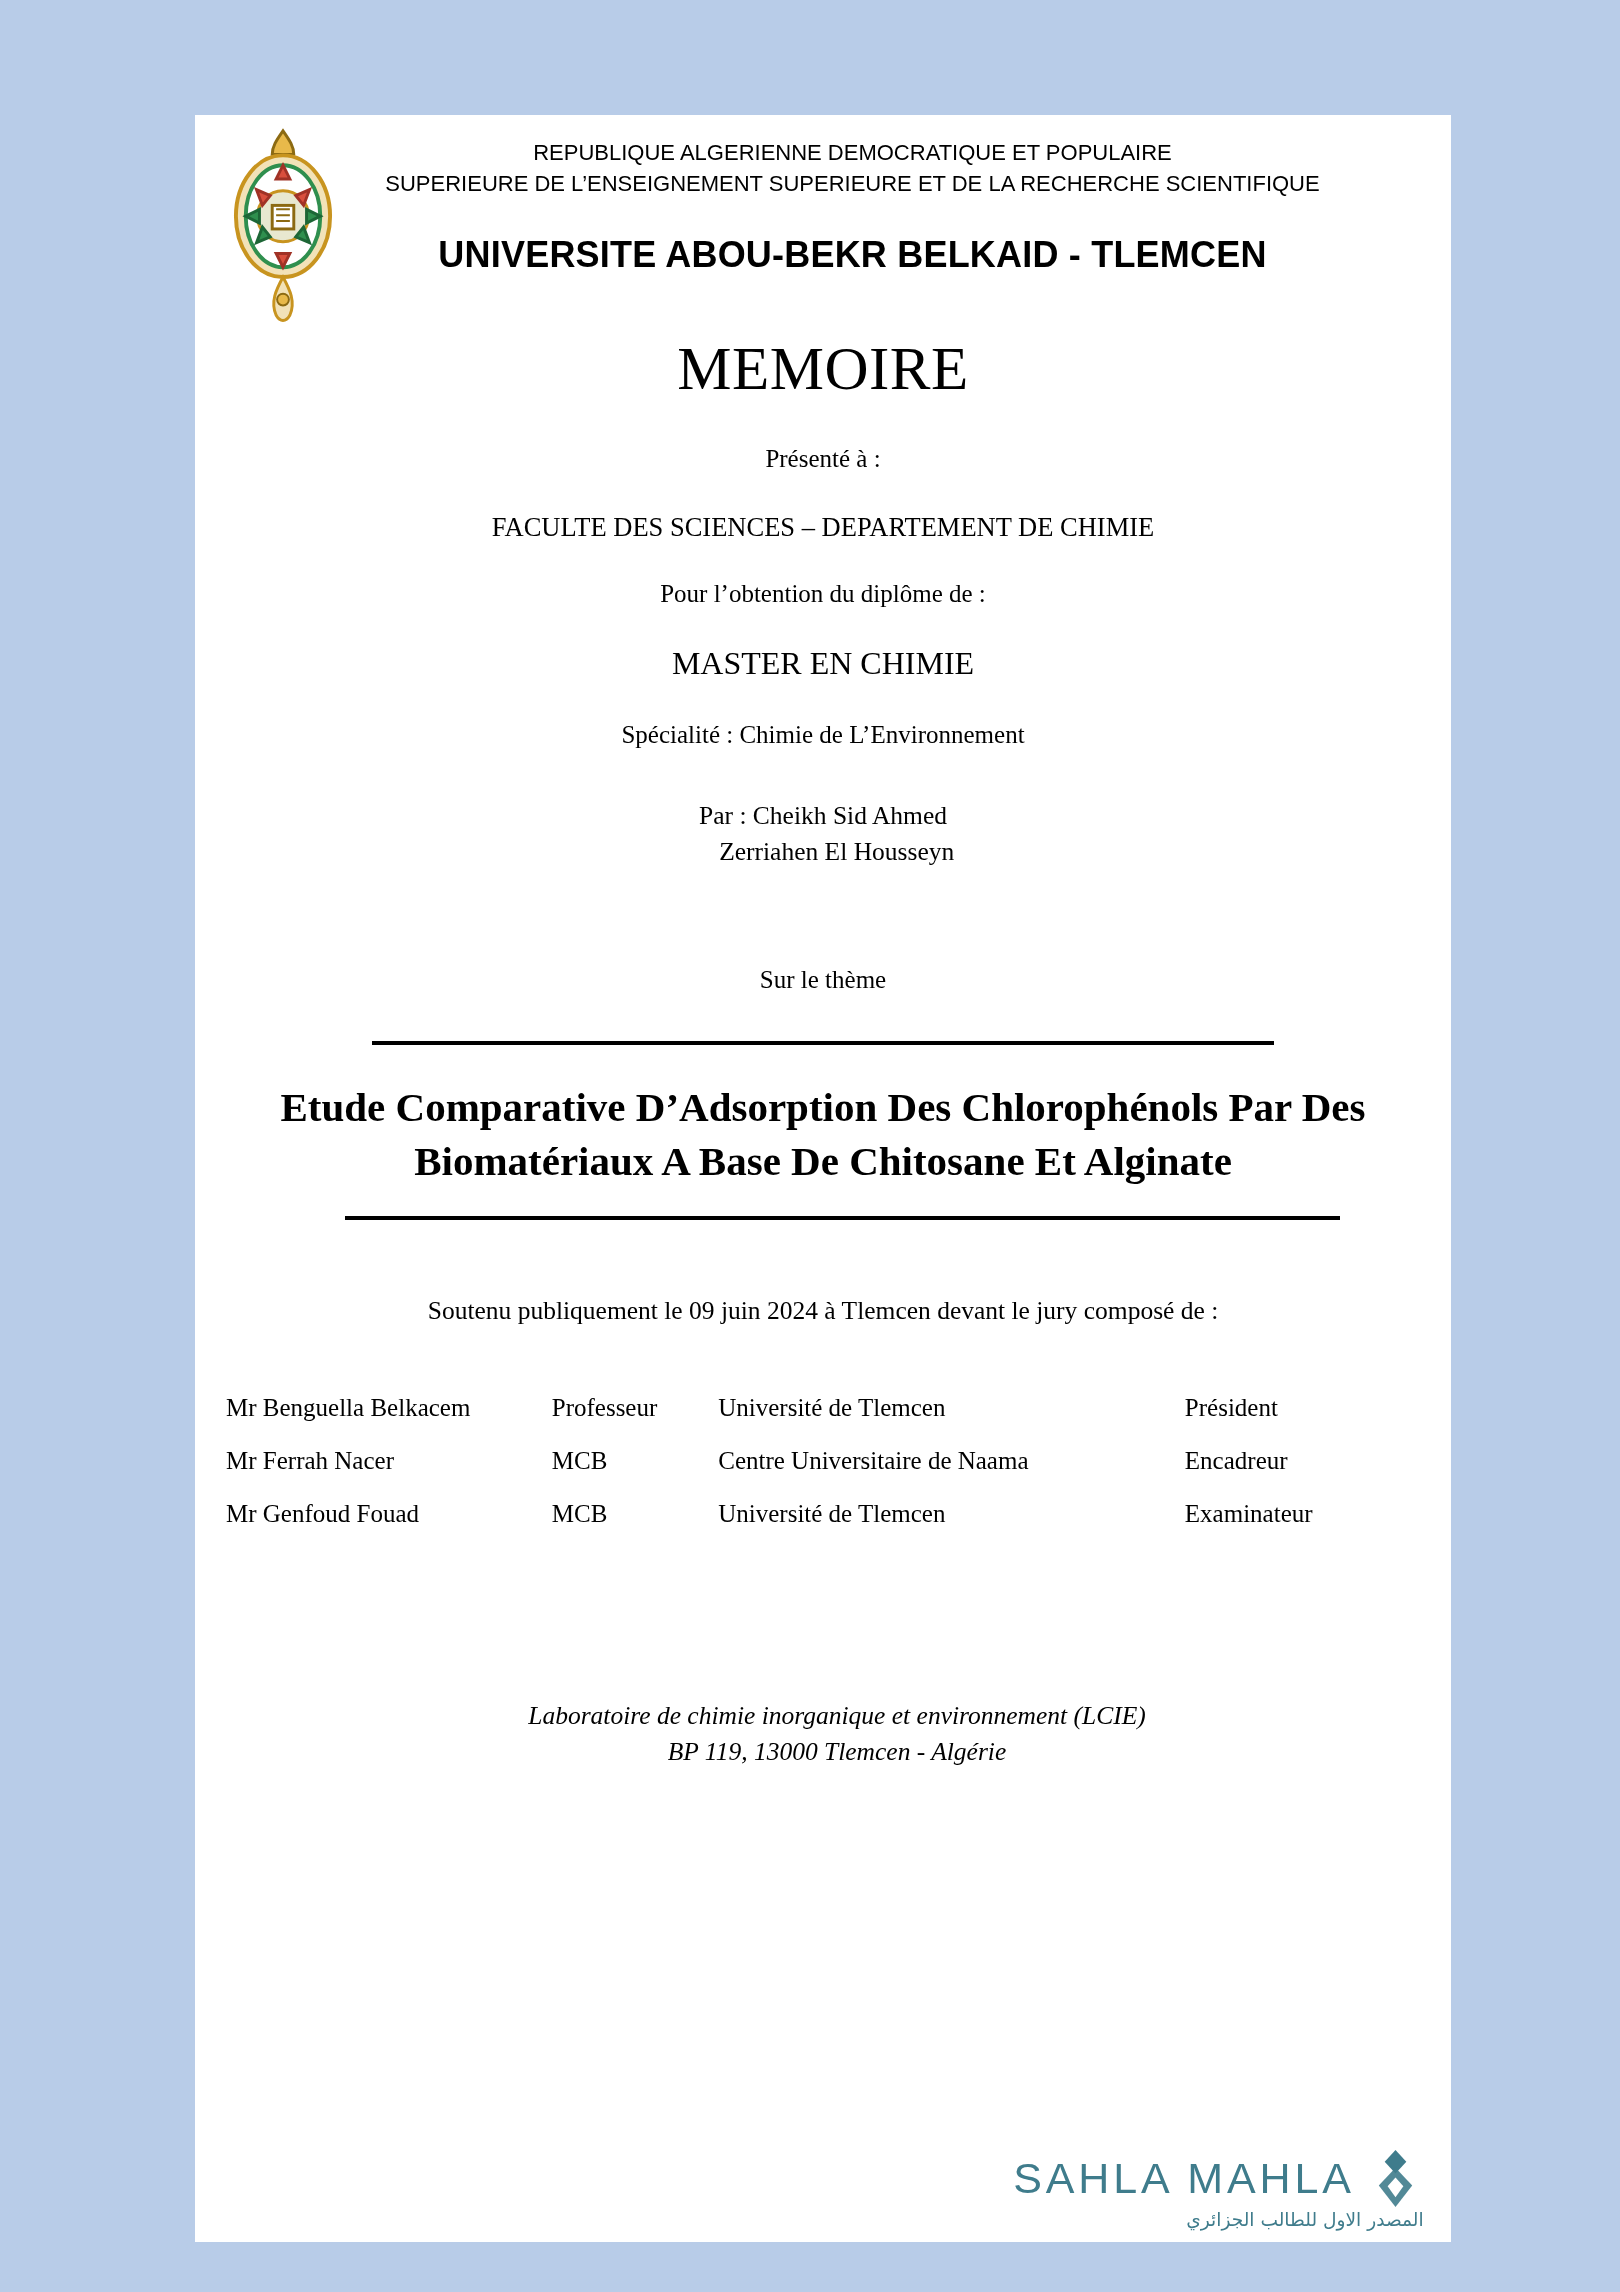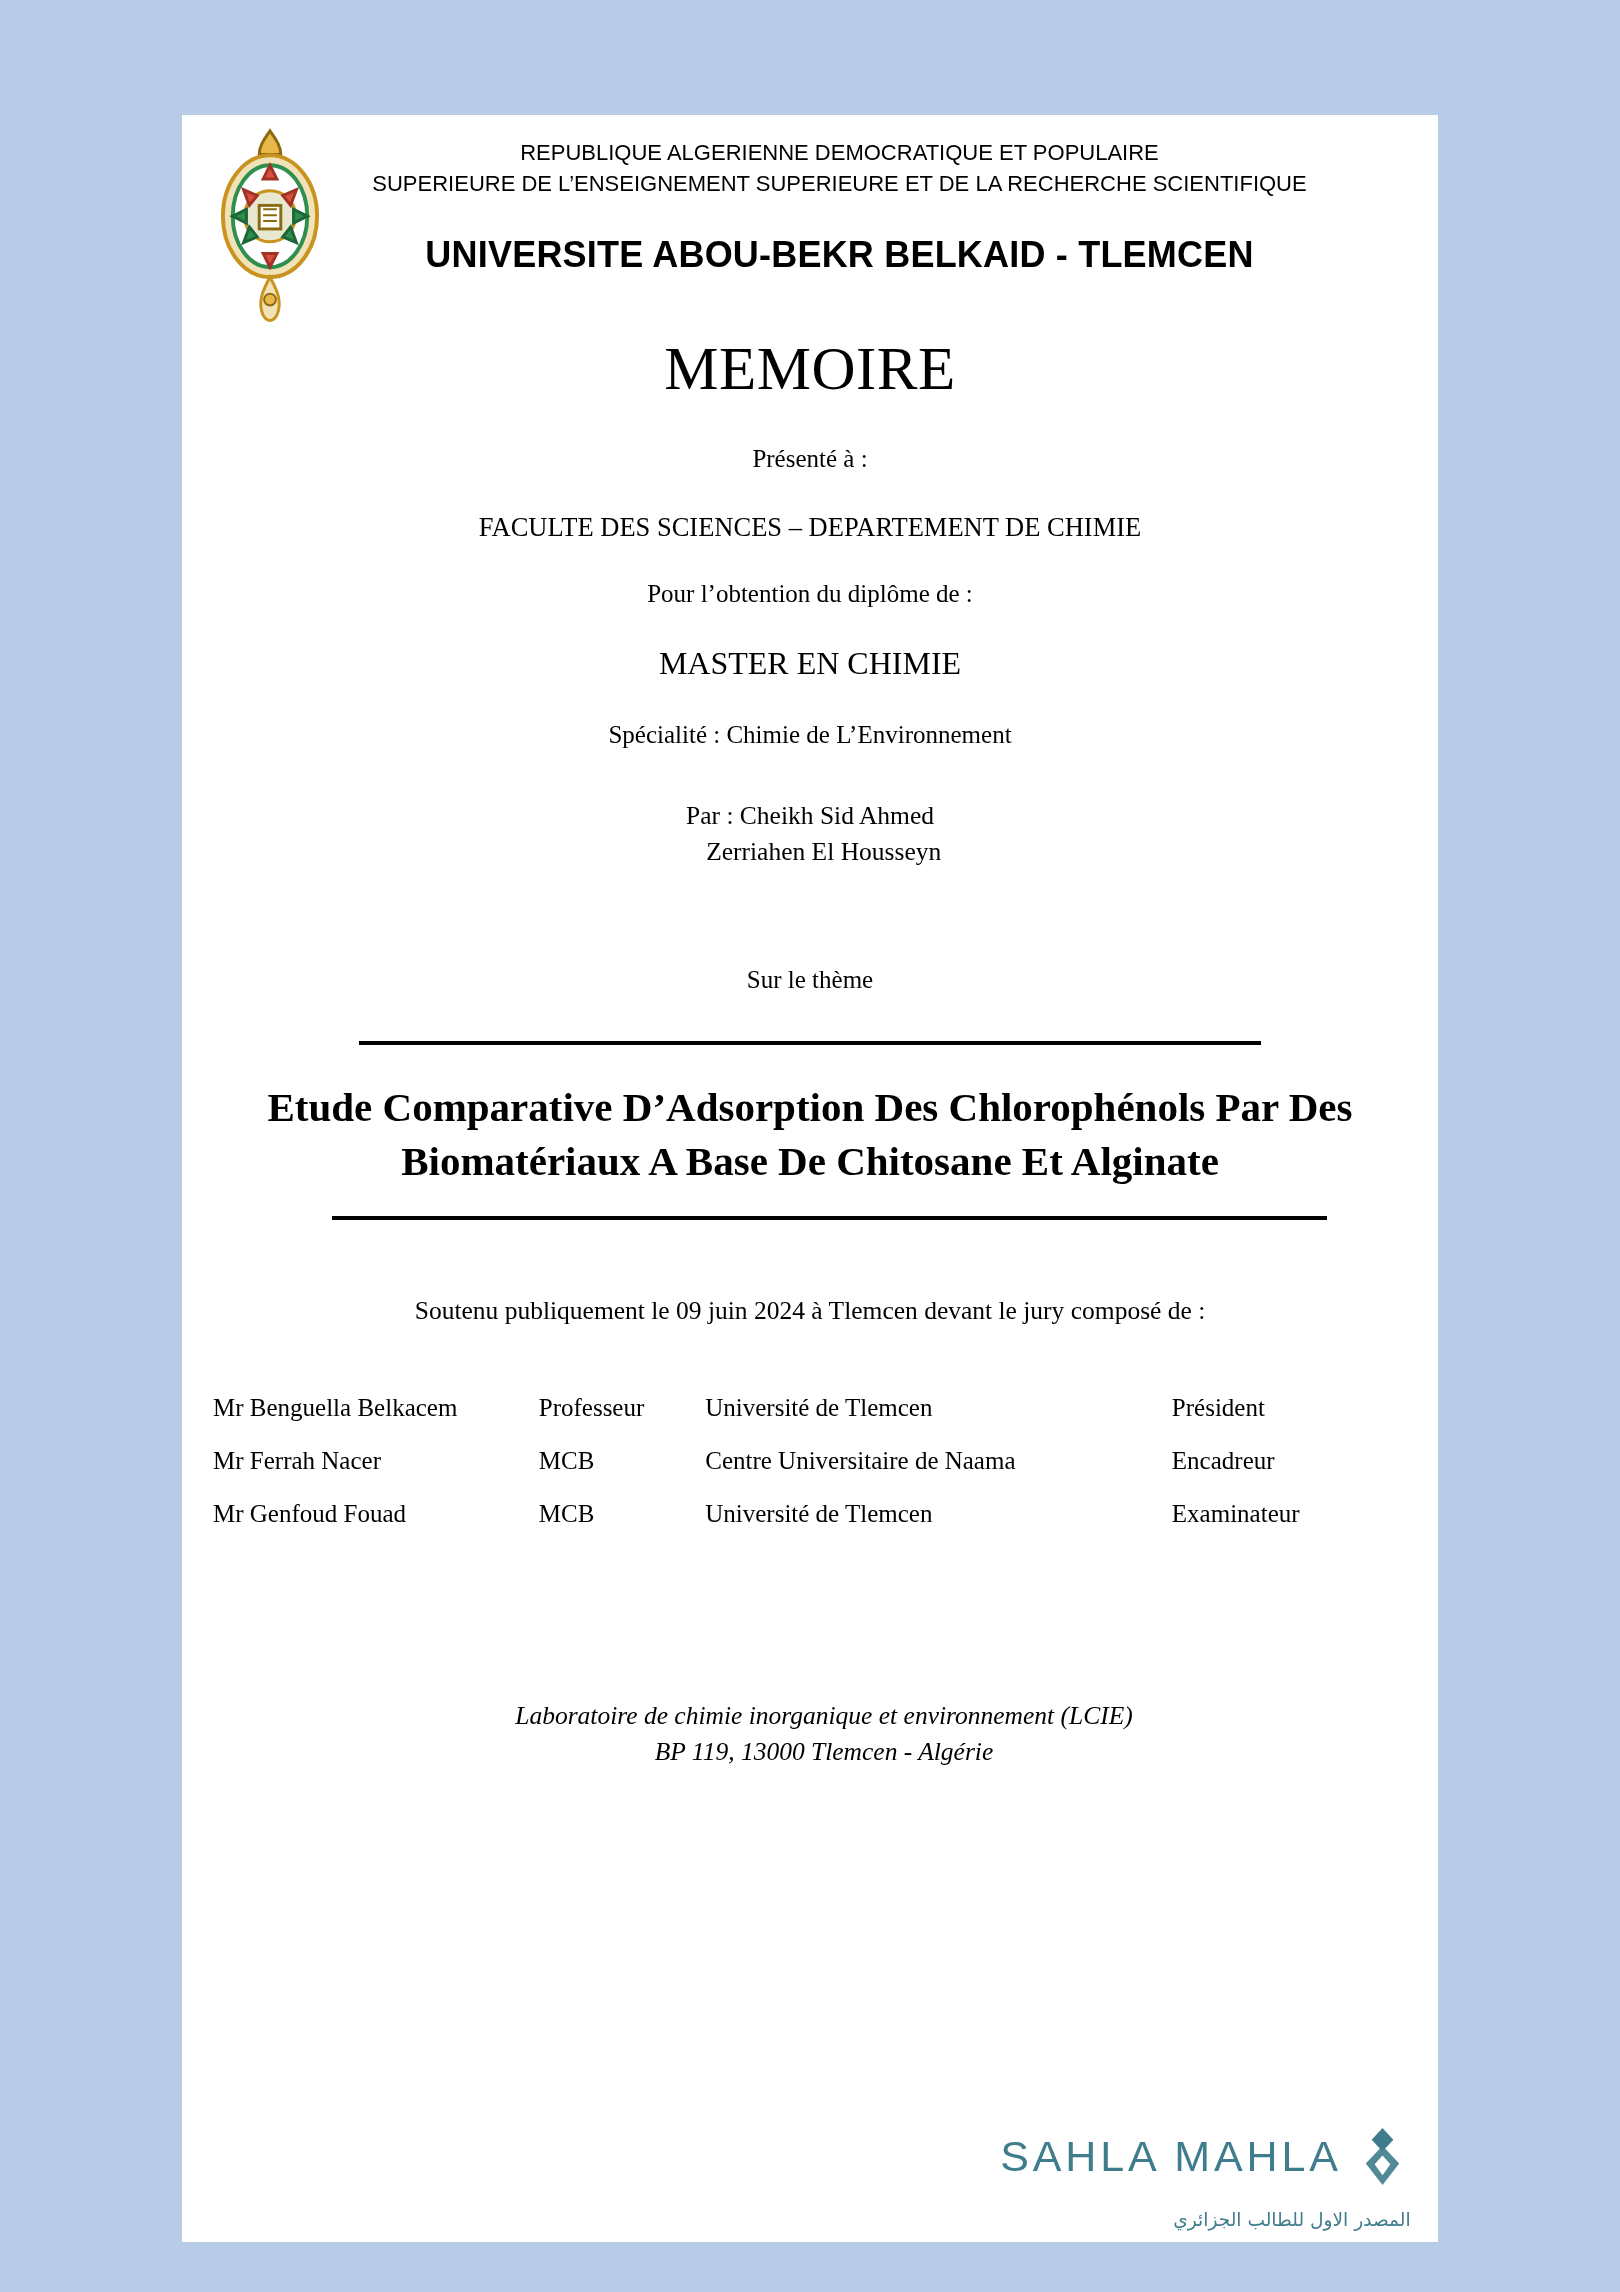--- a/index.html
+++ b/index.html
@@ -8,21 +8,21 @@
     background: #b8cce8;
   }
   body {
     width: 1620px;
     height: 2293px;
     font-family: "Liberation Serif", serif;
     overflow: hidden;
   }
   .page {
     position: absolute;
-    left: 182px;
+    left: 195px;
     top: 115px;
     width: 1256px;
     height: 2127px;
     background: #ffffff;
     box-sizing: border-box;
   }
   .header-block {
     position: relative;
     padding-top: 21.6px;
   }
@@ -148,21 +148,21 @@
     letter-spacing: 3.9px;
     color: #3f7c8c;
     font-weight: 500;
     display: inline-block;
     vertical-align: middle;
   }
   .wm-sub {
     font-family: "DejaVu Sans", sans-serif;
     font-size: 18.6px;
     color: #3f7c8c;
-    margin-top: 22px;
+    margin-top: 0;
     direction: rtl;
   }
   .wm-logo {
     display: inline-block;
     vertical-align: middle;
     width: 57px;
     height: 61px;
     margin-left: 7.8px;
   }
 </style>

